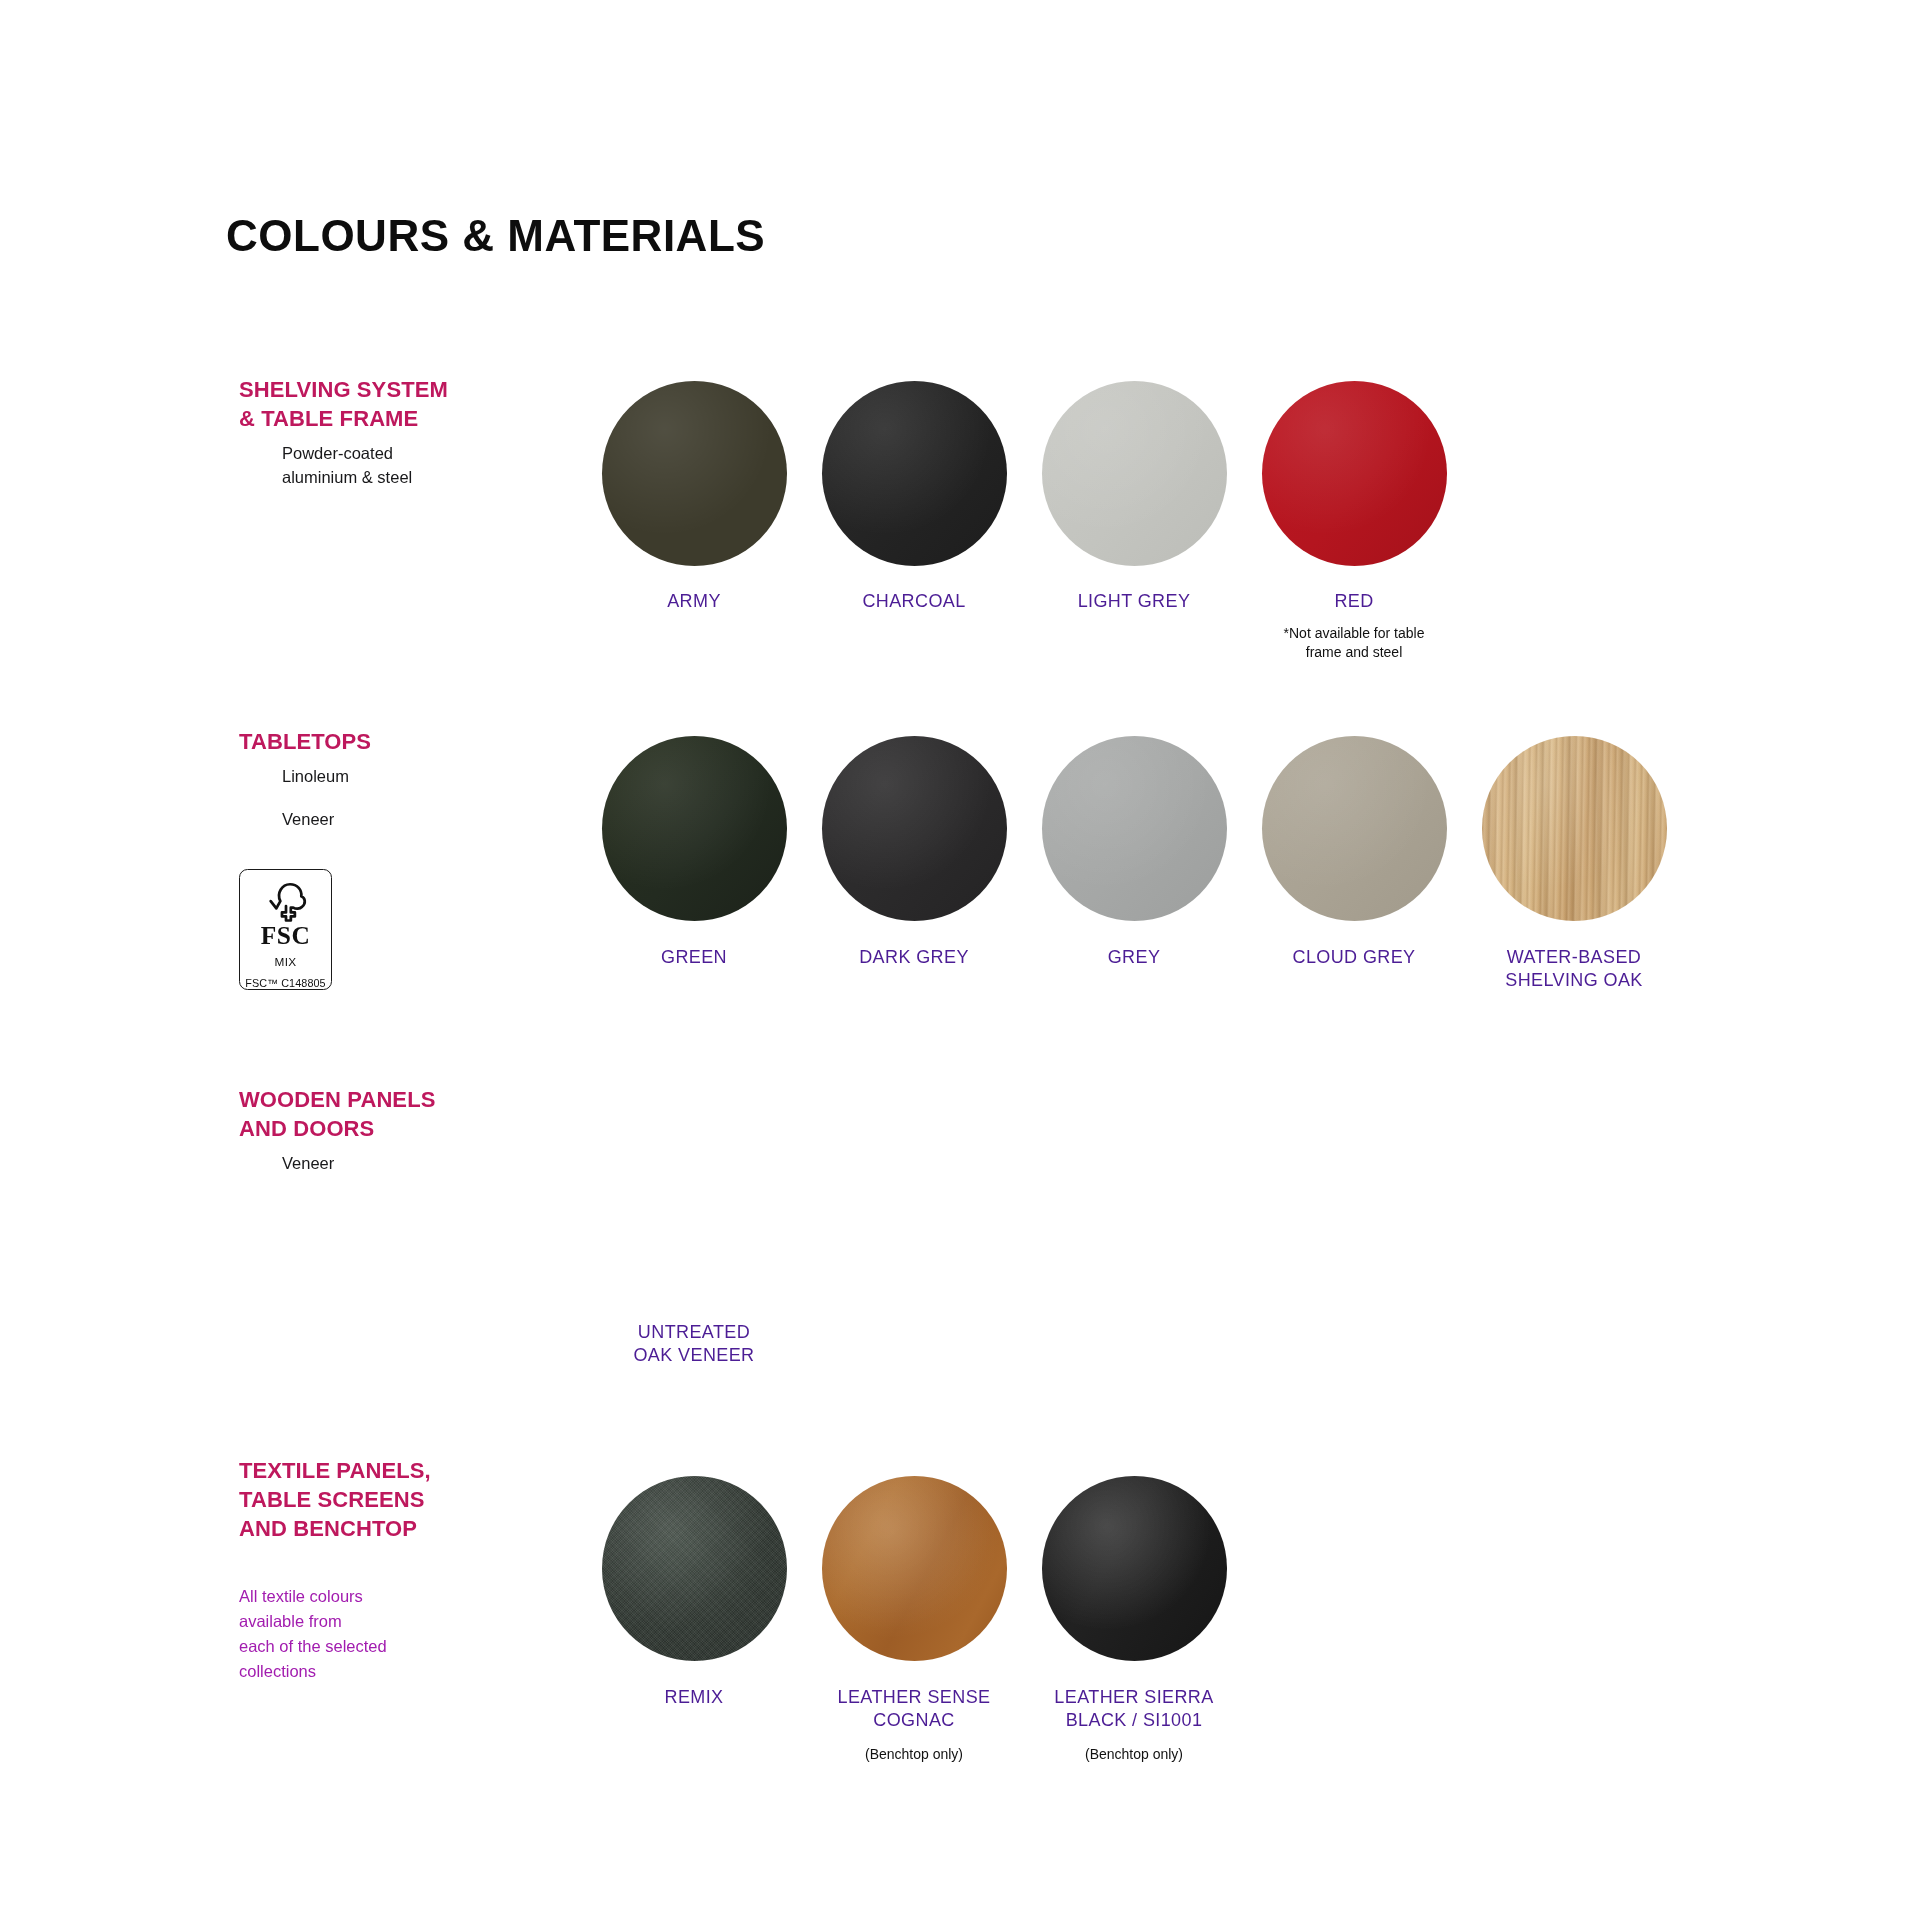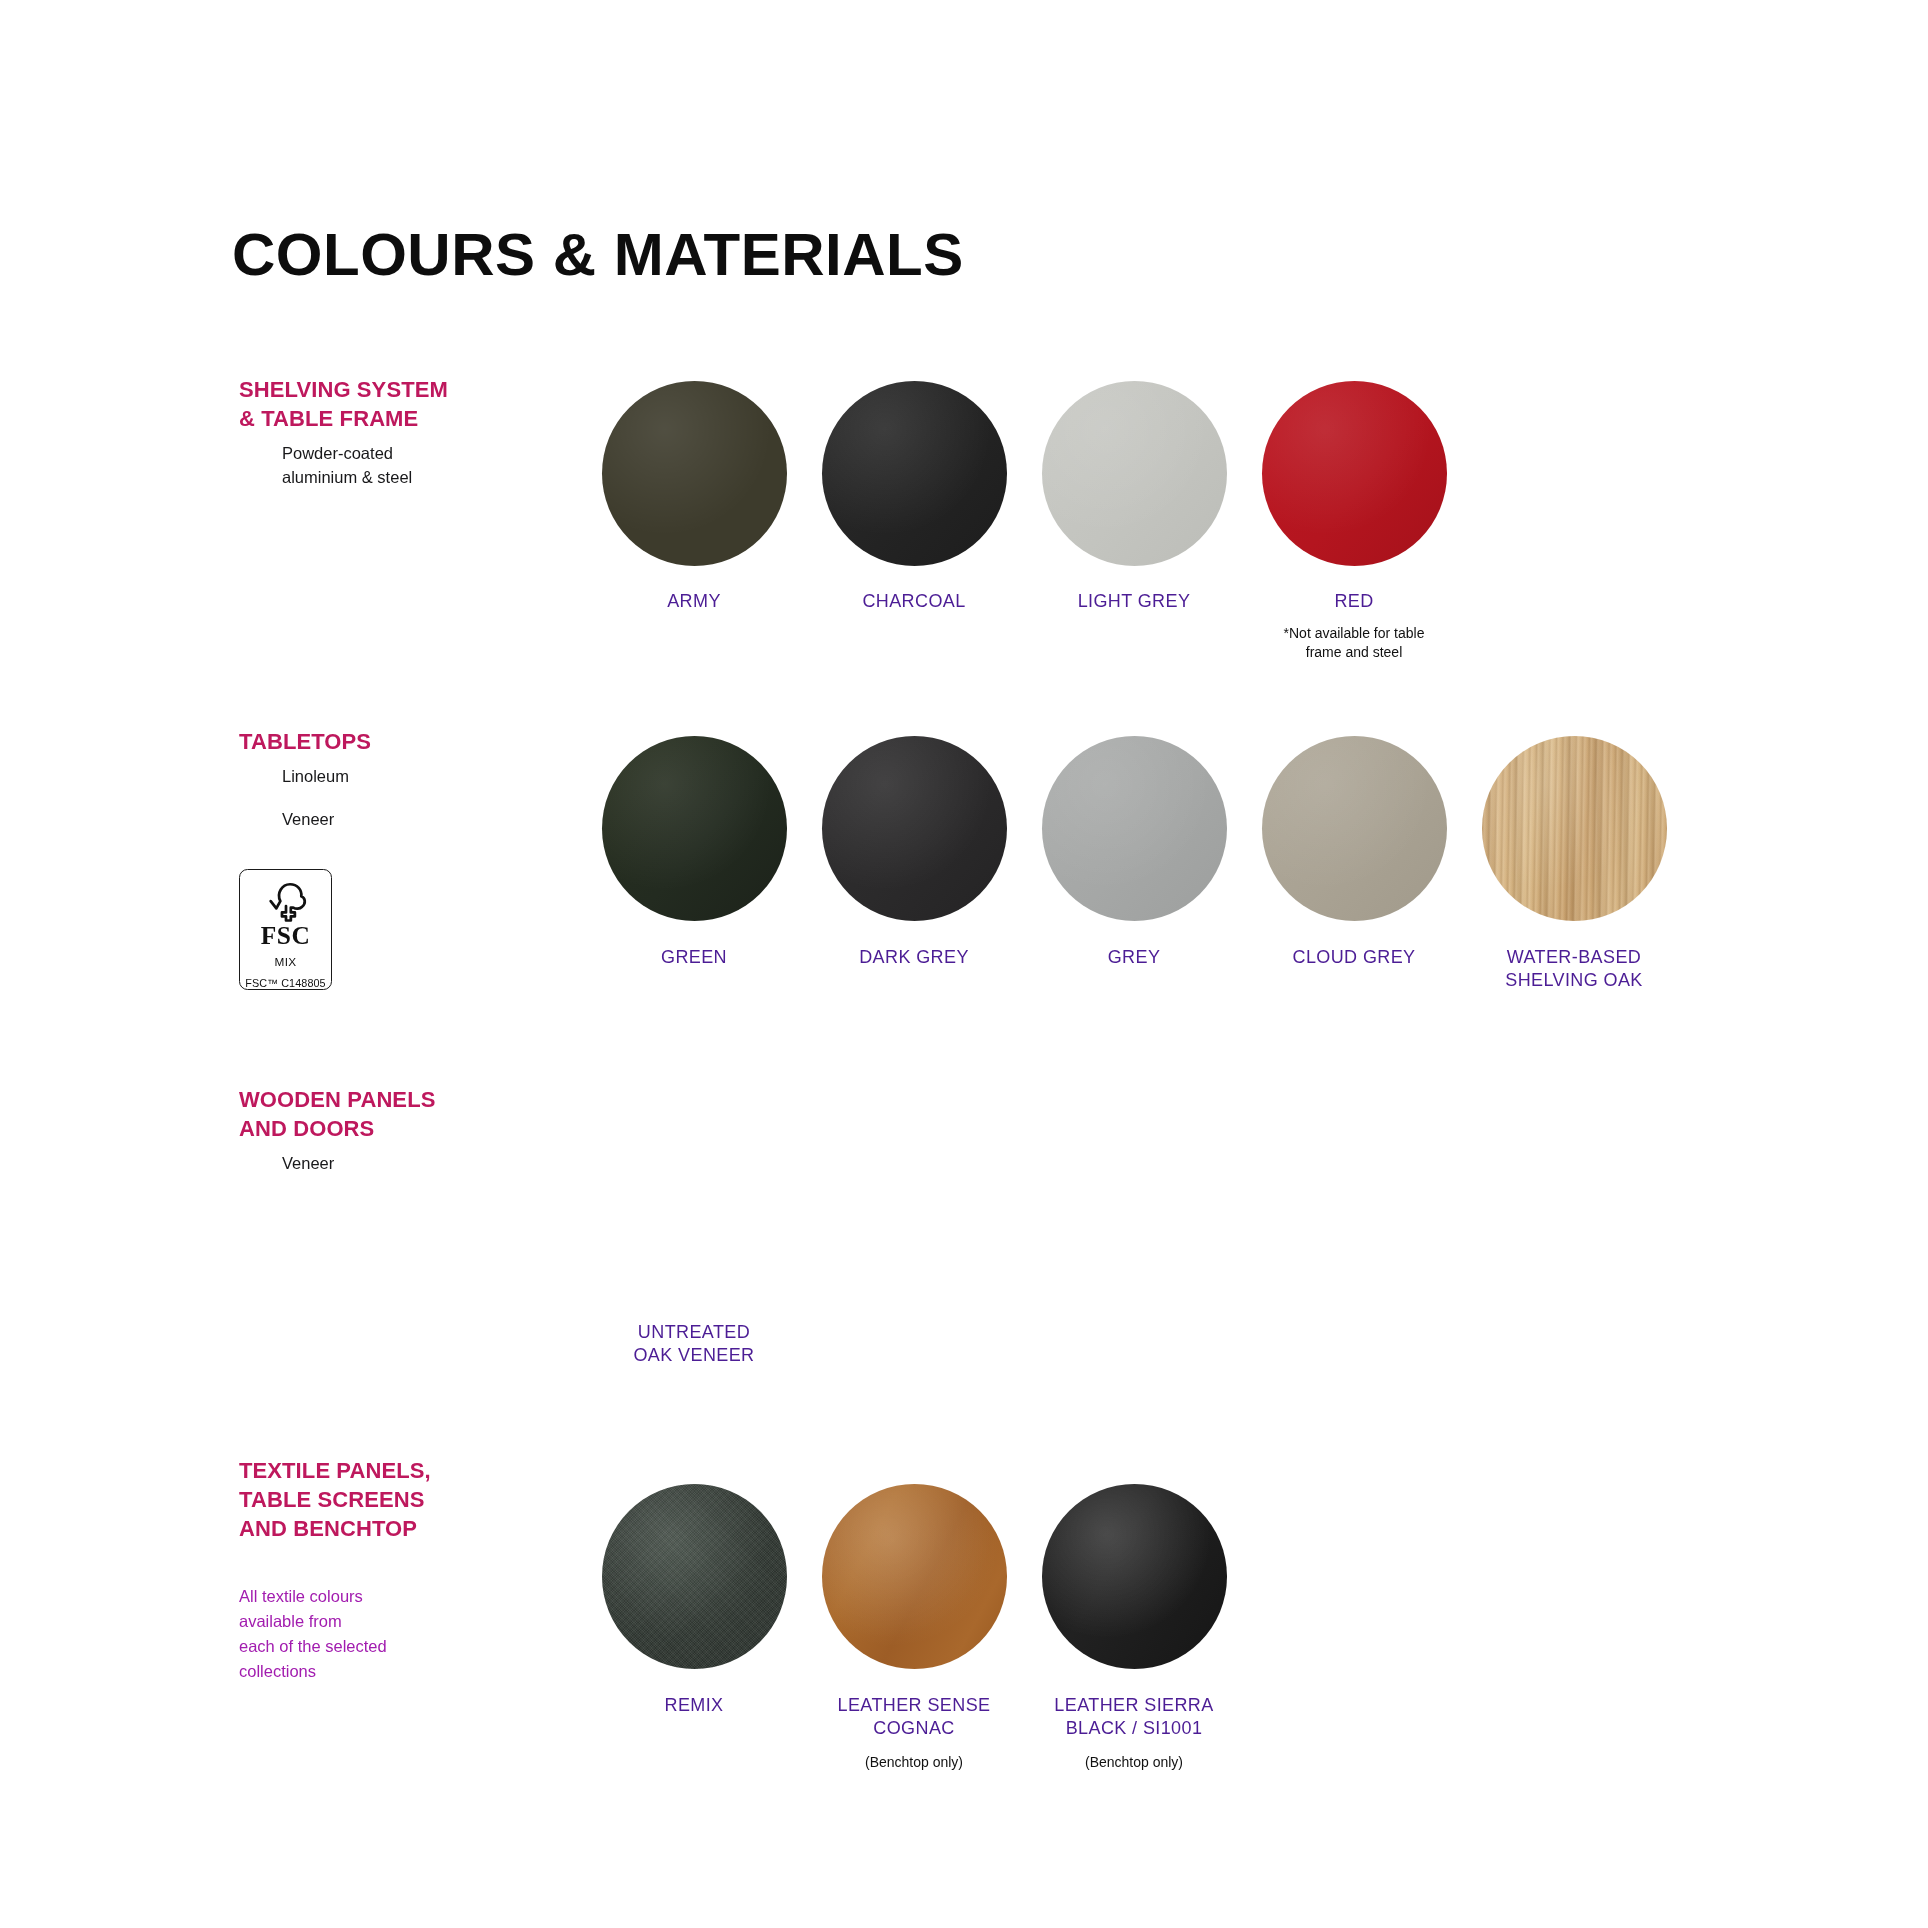--- a/index.html
+++ b/index.html
@@ -20,23 +20,23 @@
   .page {
     position: absolute;
     left: 0; top: 0;
     width: 1928px;
     height: 1928px;
   }
 
   
   .page-title {
     position: absolute;
-    left: 232px;
+    left: 226px;
     top: 185px;
-    font-size: 60px;
+    font-size: 44px;
     font-weight: 700;
     letter-spacing: 0.5px;
     line-height: 1;
     color: #0d0d0d;
     white-space: nowrap;
   }
 
   
   .section {
     position: absolute;
@@ -342,21 +342,21 @@
     <div class="section-label">
       <div class="section-title">TEXTILE PANELS,
 TABLE SCREENS
 AND BENCHTOP</div>
       <div class="section-note">All textile colours
 available from
 each of the selected
 collections</div>
     </div>
 
-    <div class="swatch-row" style="top:28px;">
+    <div class="swatch-row" style="top:20px;">
       <div class="swatch">
         <div class="disc fabric-remix"></div>
         <div class="swatch-name">REMIX</div>
       </div>
       <div class="swatch">
         <div class="disc leather-cognac"></div>
         <div class="swatch-name">LEATHER SENSE
 COGNAC</div>
         <div class="swatch-note tight">(Benchtop only)</div>
       </div>

